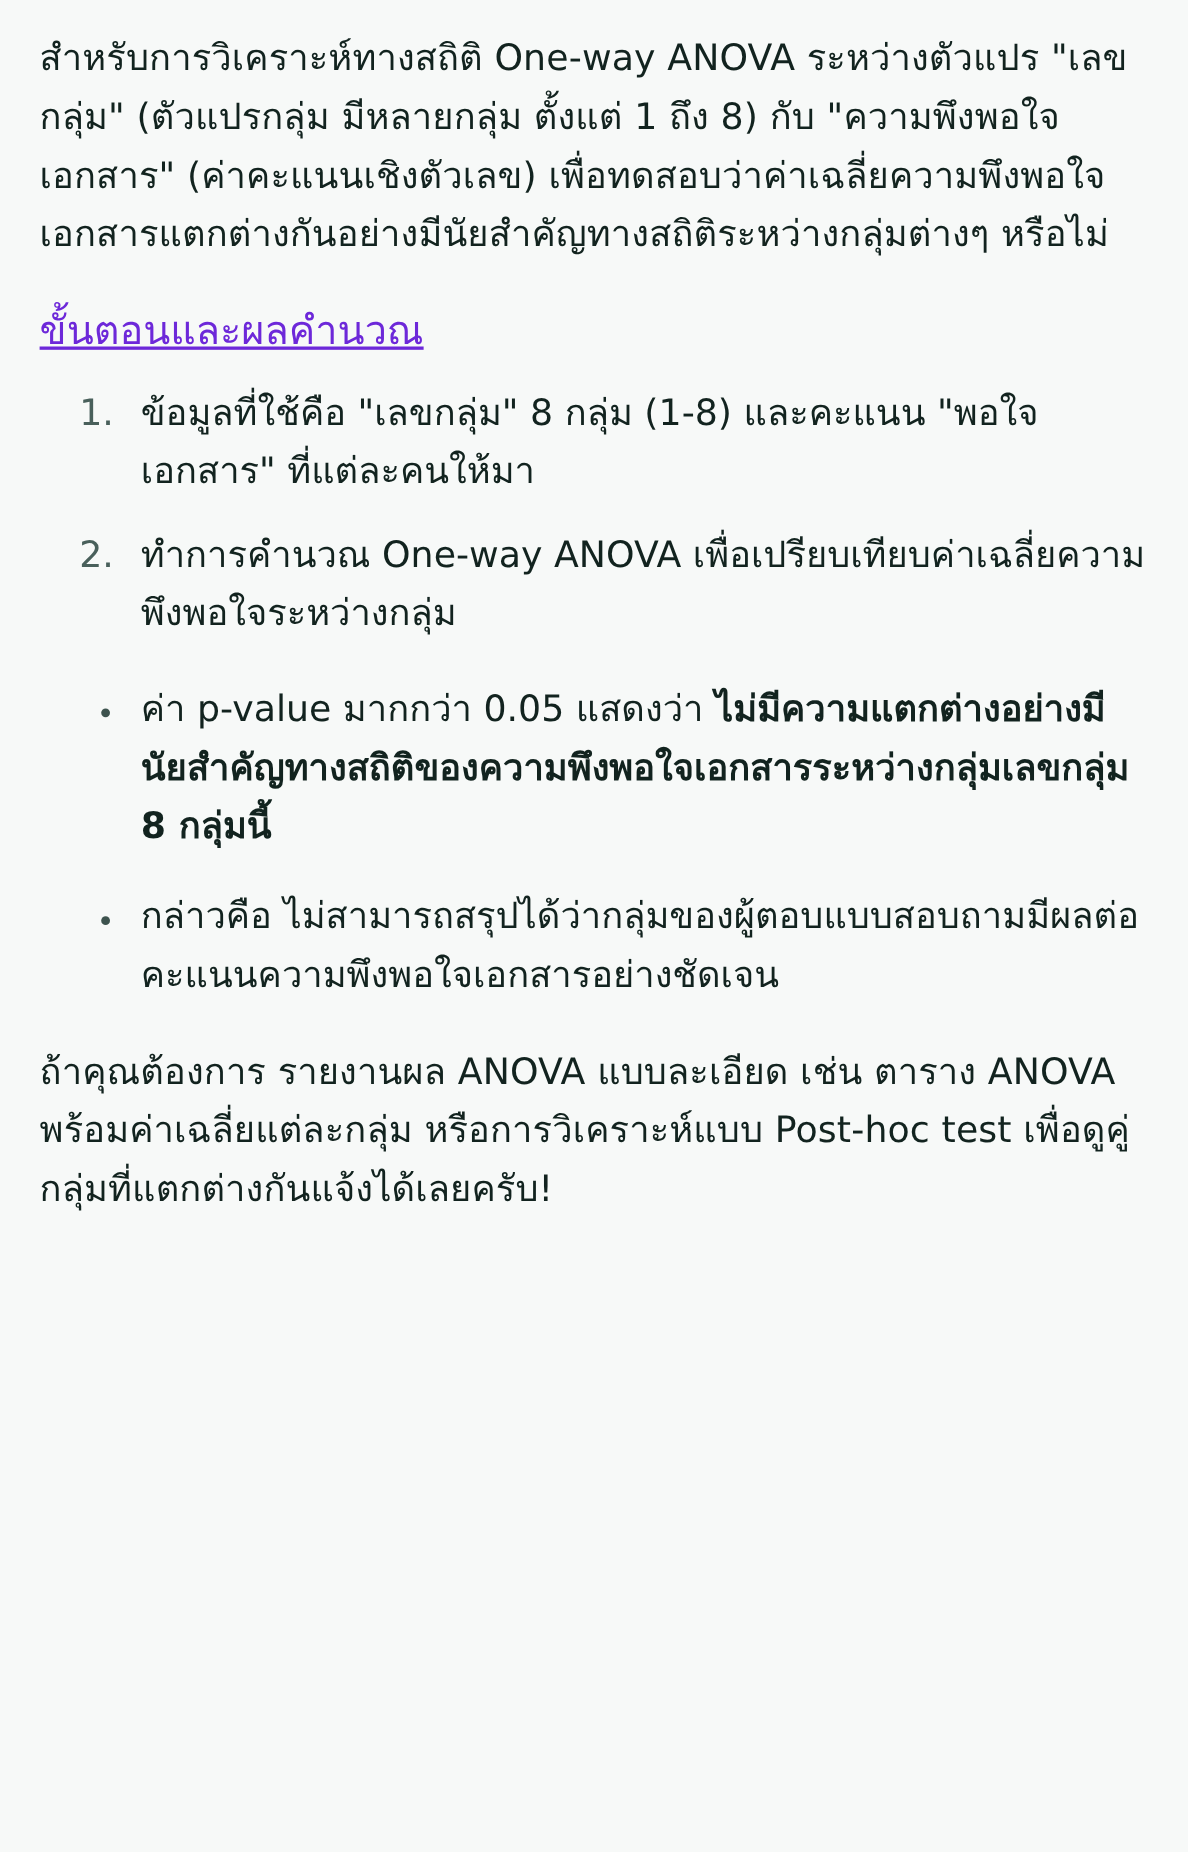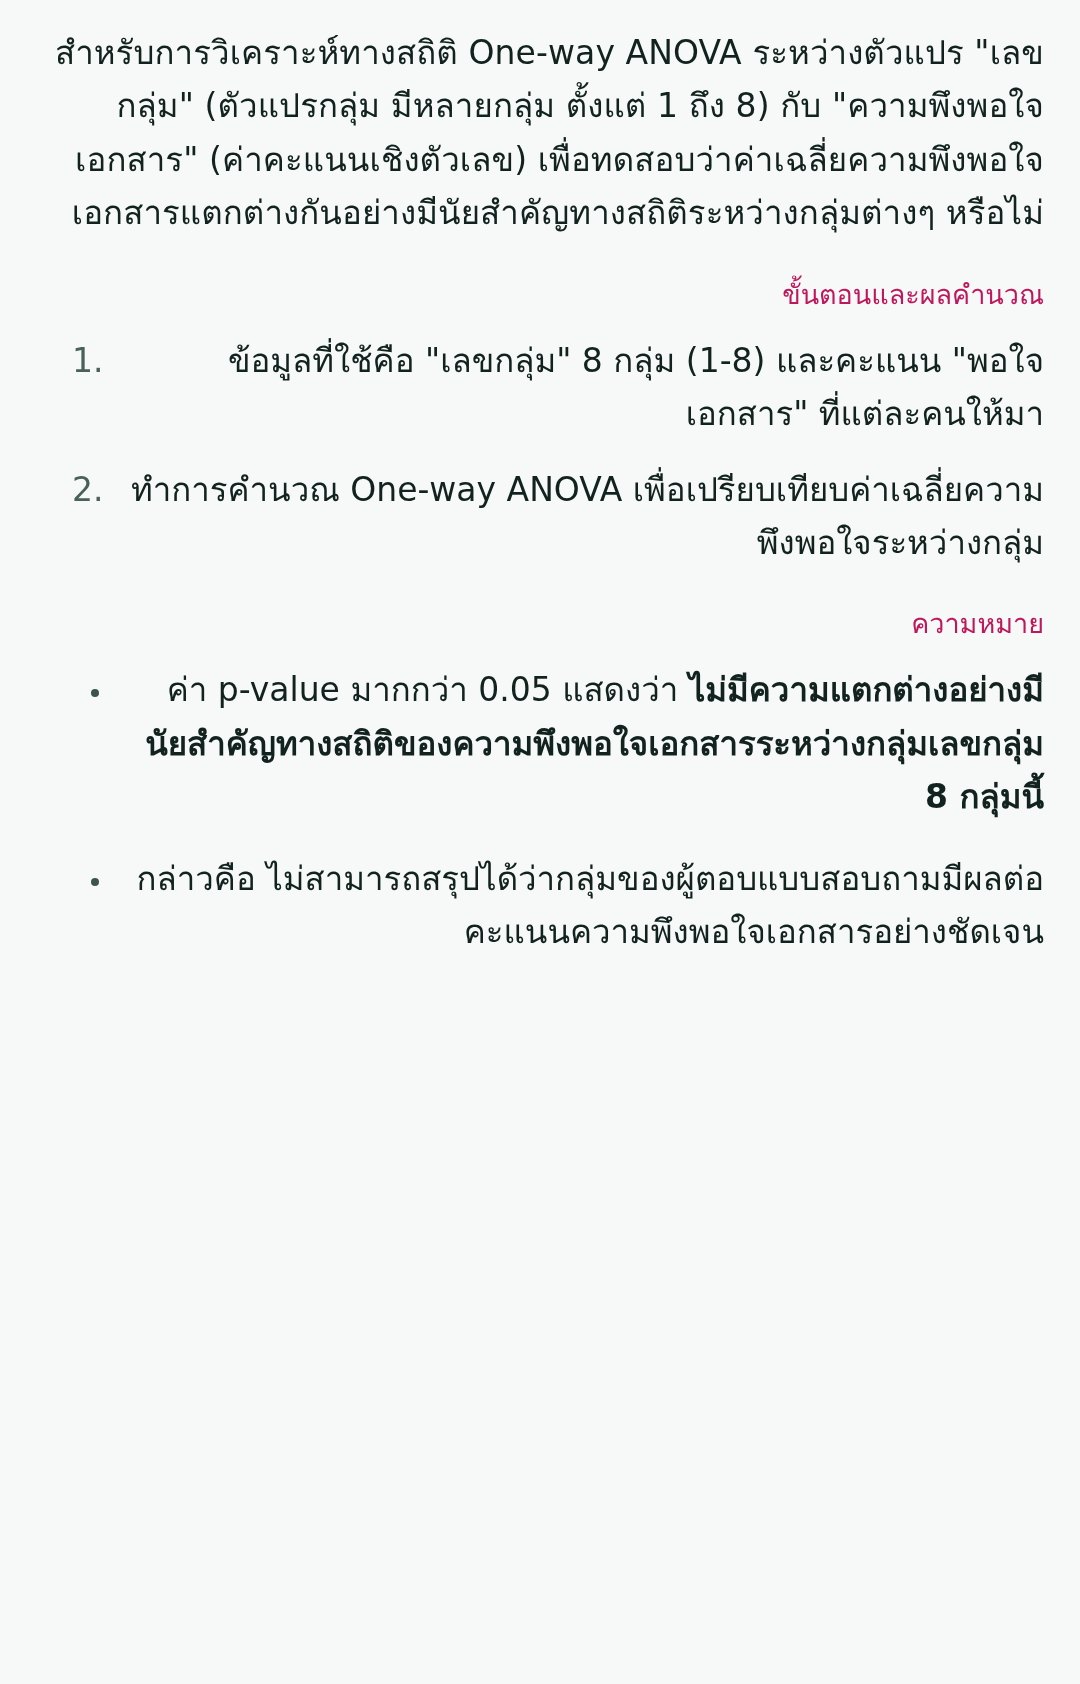--- a/index.html
+++ b/index.html
@@ -11,34 +11,34 @@
     width: 1080px;
     min-height: 1684px;
     font-family: "DejaVu Sans", "Liberation Sans", sans-serif;
     color: #12231f;
     -webkit-font-smoothing: antialiased;
   }
   .page {
     width: 1080px;
     box-sizing: border-box;
     padding: 26px 36px 40px 36px;
-    text-align: right;
   }
   p.para {
     margin: 0 0 34px 0;
     font-size: 33px;
     line-height: 1.62;
     letter-spacing: 0.1px;
     color: #12231f;
   }
   .heading {
     margin: 0 0 18px 0;
-    font-size: 27px;
+    font-size: 36px;
     line-height: 1.55;
-    color: #be185d;
+    color: #6d28d9;
+    text-decoration: underline;
   }
   ol.list, ul.list {
     margin: 0 0 34px 0;
     padding: 0 0 0 78px;
   }
   ol.list {
     list-style: decimal;
   }
   ul.list {
     list-style: disc;
@@ -80,21 +80,21 @@
 
   <div class="heading">ขั้นตอนและผลคำนวณ</div>
 
   <ol class="list">
     <li>ข้อมูลที่ใช้คือ "เลขกลุ่ม" 8 กลุ่ม (1-8) และคะแนน "พอใจเอกสาร" ที่แต่ละคนให้มา</li>
     <li>ทำการคำนวณ One-way ANOVA เพื่อเปรียบเทียบค่าเฉลี่ยความพึงพอใจระหว่างกลุ่ม</li>
   </ol>
 
 
 
-  <div class="heading">ความหมาย</div>
 
   <ul class="list spaced">
     <li><span>ค่า p-value มากกว่า 0.05 แสดงว่า </span><span class="b">ไม่มีความแตกต่างอย่างมีนัยสำคัญทางสถิติของความพึงพอใจเอกสารระหว่างกลุ่มเลขกลุ่ม 8 กลุ่มนี้</span></li>
     <li><span>กล่าวคือ ไม่สามารถสรุปได้ว่ากลุ่มของผู้ตอบแบบสอบถามมีผลต่อคะแนนความพึงพอใจเอกสารอย่างชัดเจน</span></li>
   </ul>
 
+  <p class="para closing">ถ้าคุณต้องการ รายงานผล ANOVA แบบละเอียด เช่น ตาราง ANOVA พร้อมค่าเฉลี่ยแต่ละกลุ่ม หรือการวิเคราะห์แบบ Post-hoc test เพื่อดูคู่กลุ่มที่แตกต่างกันแจ้งได้เลยครับ!</p>
 
 </div>
 
 </body></html>

